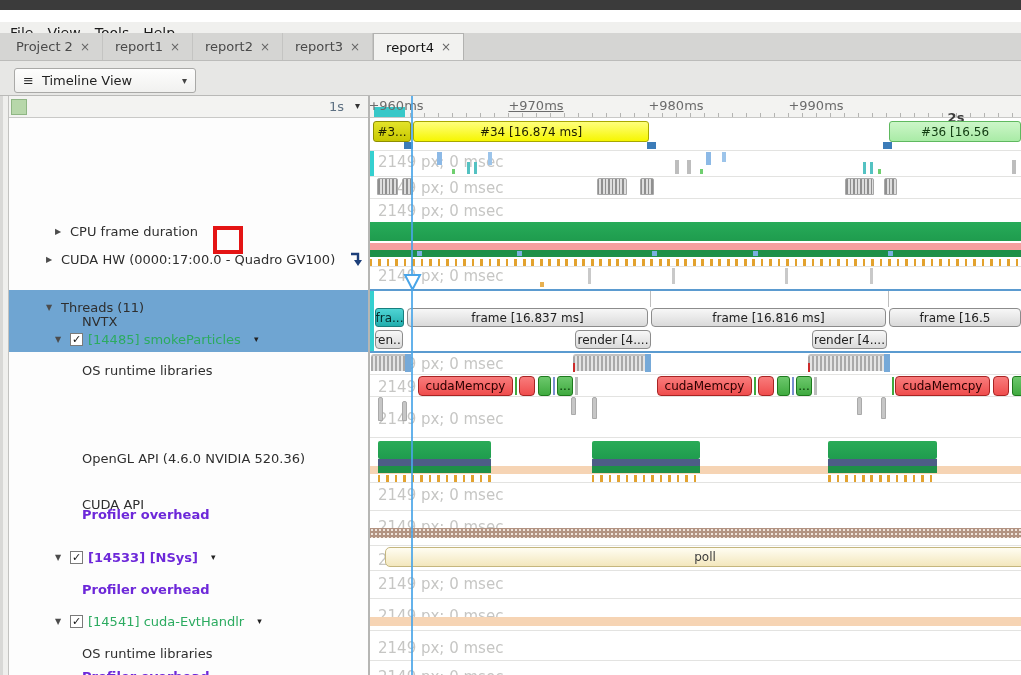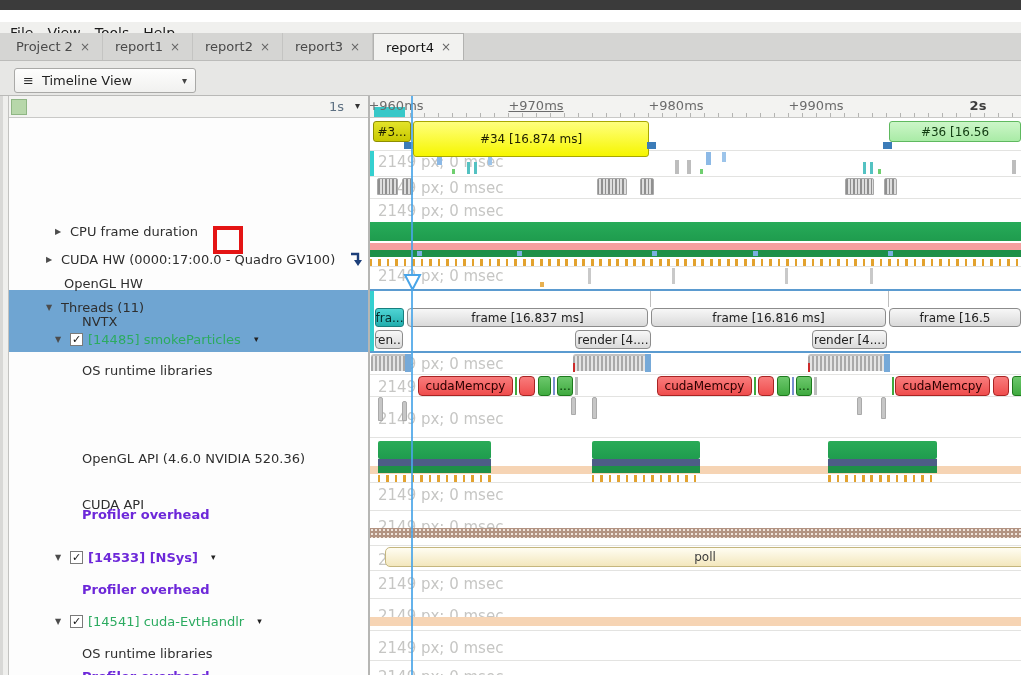--- a/index.html
+++ b/index.html
@@ -146,23 +146,20 @@
         <span class="exp">▶</span>
         <span>CUDA HW (0000:17:00.0 - Quadro GV100)</span>
         <span class="jump-icon">
           <svg width="16" height="17" viewBox="0 0 16 17">
               <path d="M3 3 H10 V9" fill="none" stroke="#1d3f7a" stroke-width="2.4"></path>
               <path d="M6 9 H14 L10 15 Z" fill="#1d3f7a"></path>
             </svg>
         </span>
       </div>
 
-      <div class="trow" style="top:176px; padding-left:55px;">
-        <span>OpenGL HW</span>
-      </div>
 
       <div class="trow" style="top:200px; padding-left:37px;">
         <span class="exp">▼</span>
         <span>Threads (11)</span>
       </div>
 
       <div class="trow" style="top:232px; padding-left:46px;">
         <span class="exp">▼</span>
         <span class="cb">✓</span>
         <span class="green-t">[14485] smokeParticles</span>
@@ -221,40 +218,40 @@
     <div class="v-sep"></div>
 
     <div class="timeline-panel">
 
       <div class="ruler">
         <div class="ruler-sel"></div>
         <div class="ruler-label" style="left:26px;">+960ms</div>
         <div class="ruler-label" style="left:166px;text-decoration:underline;">+970ms</div>
         <div class="ruler-label" style="left:306px;">+980ms</div>
         <div class="ruler-label" style="left:446px;">+990ms</div>
-        <div class="ruler-label bold" style="left:608px;">2s</div>
+        <div class="ruler-label bold" style="left:586px;margin-top:12px;">2s</div>
       </div>
 
       <div class="hsep" style="top:54px;"></div>
       <div class="hsep" style="top:80px;"></div>
       <div class="hsep" style="top:102px;"></div>
       <div class="hsep" style="top:170px;"></div>
       <div class="hsep" style="top:278px;"></div>
       <div class="hsep" style="top:300px;"></div>
       <div class="hsep" style="top:341px;"></div>
       <div class="hsep" style="top:386px;"></div>
       <div class="hsep" style="top:414px;"></div>
       <div class="hsep" style="top:449px;"></div>
       <div class="hsep" style="top:474px;"></div>
       <div class="hsep" style="top:502px;"></div>
       <div class="hsep" style="top:534px;"></div>
       <div class="hsep" style="top:564px;"></div>
 
       <div class="bar f-olive" style="left:3px;  top:25px; width:38px;  height:21px;">#3...</div>
-      <div class="bar f-yellow" style="left:43px; top:25px; width:236px; height:36px;">#34 [16.874 ms]</div>
+      <div class="bar f-yellow" style="left:43px; top:25px; width:236px; height:21px;">#34 [16.874 ms]</div>
       <div class="bar f-green" style="left:519px;top:25px; width:132px; height:21px;">#36 [16.56</div>
       <div class="sq" style="left:34px;  top:46px;"></div>
       <div class="sq" style="left:277px; top:46px;"></div>
       <div class="sq" style="left:513px; top:46px;"></div>
 
       <div class="cyan-strip" style="top:55px; height:25px;"></div>
       <div class="metric" style="top:57px;">2149 px; 0 msec</div>
       <div class="tick" style="left:67px; top:56px; width:5px; height:13px; background:#8cb9e6;"></div>
       <div class="tick" style="left:118px;top:56px; width:4px; height:13px; background:#9cc4ea;"></div>
       <div class="tick" style="left:82px; top:73px; width:3px; height:5px;  background:#6fcf6f;"></div>

